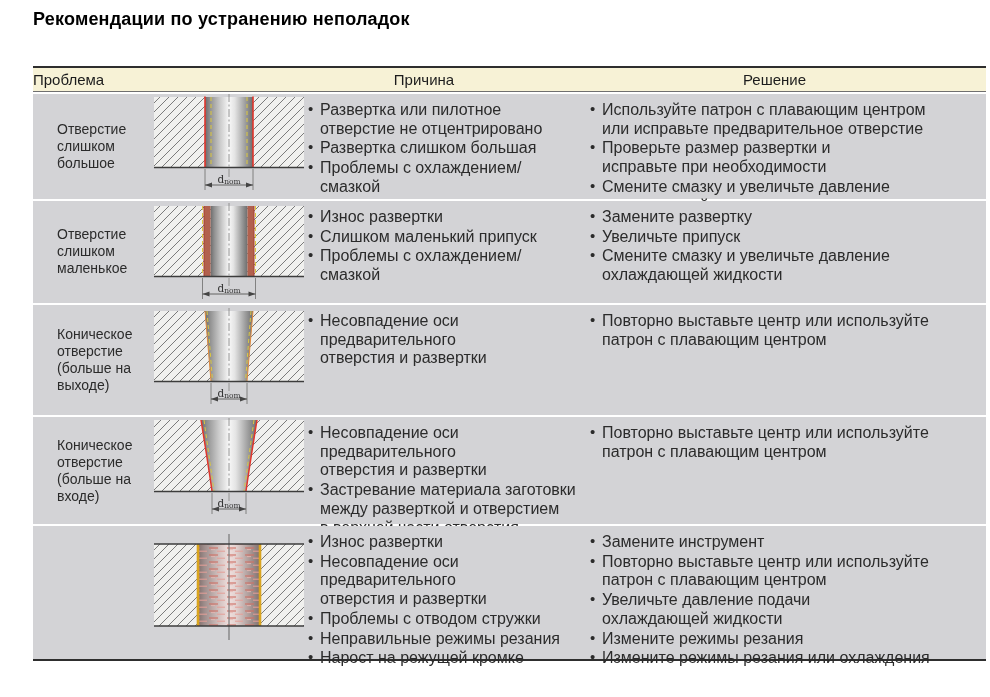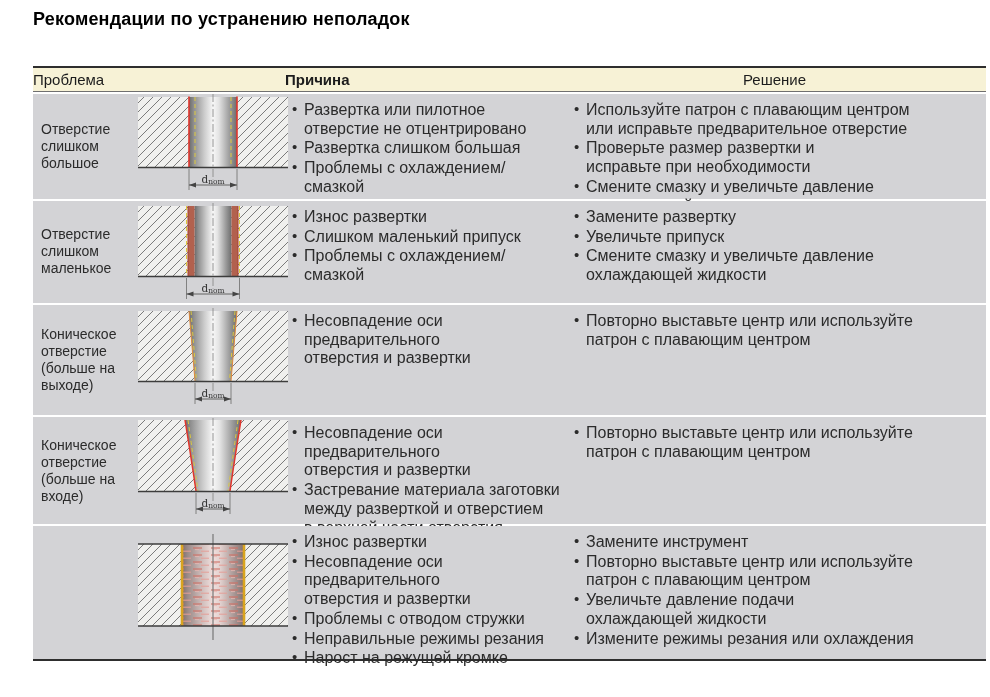--- a/index.html
+++ b/index.html
@@ -2,25 +2,25 @@
 <html><head>
 <meta charset="utf-8">
 <style>
   html,body { margin:0; padding:0; background:#ffffff; }
   body { width:990px; height:697px; font-family:"Liberation Sans", sans-serif; }
   .page { position:relative; width:990px; height:697px; overflow:hidden;border-radius:8px; }
   .title { position:absolute; left:33px; top:9px; font-size:18px; font-weight:bold; color:#000; letter-spacing:0.2px; }
   .tbl { position:absolute; left:33px; top:66px; width:953px; }
   .thead { display:flex; align-items:center; background:#f7f2d6; border-top:2px solid #2e2e2e; border-bottom:1px solid #6f6f6f; height:23px; font-size:15px; color:#1c1c1c; margin-bottom:2px; }
   .th-problem { width:252px; box-sizing:border-box; }
-  .th-cause   { width:278px; text-align:left;font-weight:bold; }
+  .th-cause   { width:278px; text-align:center; }
   .th-solution{ flex:1; text-align:center; }
   .trow { display:flex; background:#d3d3d6; margin-bottom:2px; position:relative; }
   .r1 { height:105px; } .r2 { height:102px; } .r3 { height:110px; } .r4 { height:107px; } .r5 { height:133px; border-bottom:2px solid #2e2e2e; margin-bottom:0; }
-  .td-problem { width:252px; position:relative; box-sizing:border-box; }
+  .td-problem { width:252px; position:relative; box-sizing:border-box;margin-left:16px; }
   .problem-label { position:absolute; left:8px; top:50%; transform:translateY(-50%); width:100px; font-size:14px; line-height:1.22; color:#2b2b2b; white-space:pre-line; }
   .diag { position:absolute; left:105px; }
   .d1 { top:0px; } .d2 { top:2px; } .d3 { top:3px; } .d4 { top:1px; } .d5 { top:6px; }
   .td-cause   { width:278px; box-sizing:border-box; padding:7px 2px 0 6px; }
   .td-solution{ flex:1; box-sizing:border-box; padding:7px 2px 12px 10px; }
   ul.bullets { list-style:none; margin:0; padding:0; font-size:16px; line-height:1.17; color:#2b2b2b; }
   ul.bullets li { position:relative; padding-left:13px; white-space:pre-line; margin:0 0 1px 0; }
   ul.bullets li::before { content:"\2022"; position:absolute; left:1px; top:-1px; font-size:15px; color:#2b2b2b; }
   svg text { font-family:"DejaVu Serif", serif; }
 </style>
@@ -275,19 +275,20 @@
           <li>Нарост на режущей кромке</li>
         </ul>
       </div>
       <div class="td-solution">
         <ul class="bullets">
           <li>Замените инструмент</li>
           <li>Повторно выставьте центр или используйте
 патрон с плавающим центром</li>
           <li>Увеличьте давление подачи
 охлаждающей жидкости</li>
+          <li>Измените режимы резания</li>
           <li>Измените режимы резания или охлаждения</li>
         </ul>
       </div>
     </div>
 
   </div>
 </div>
 
 </body></html>

